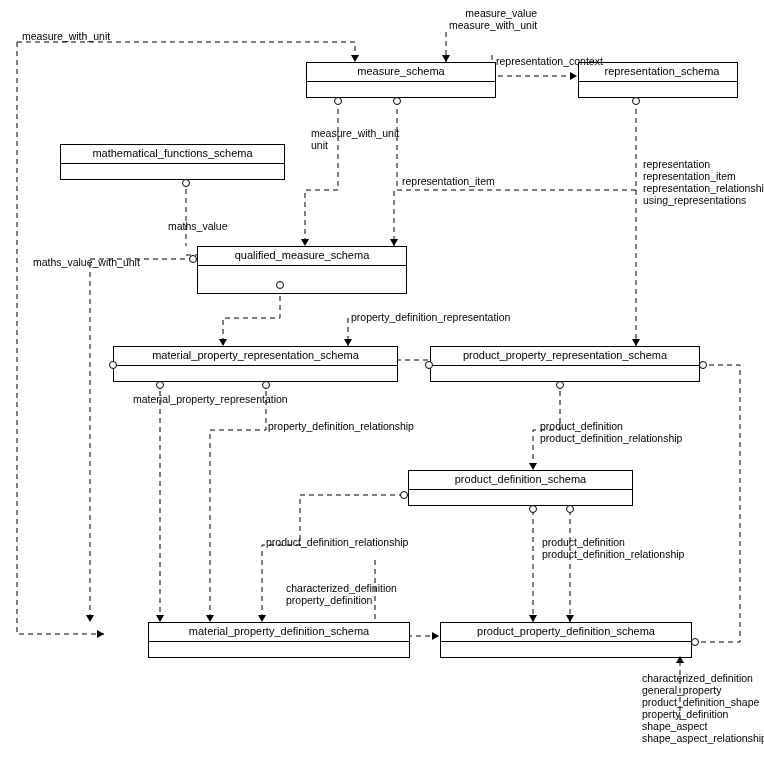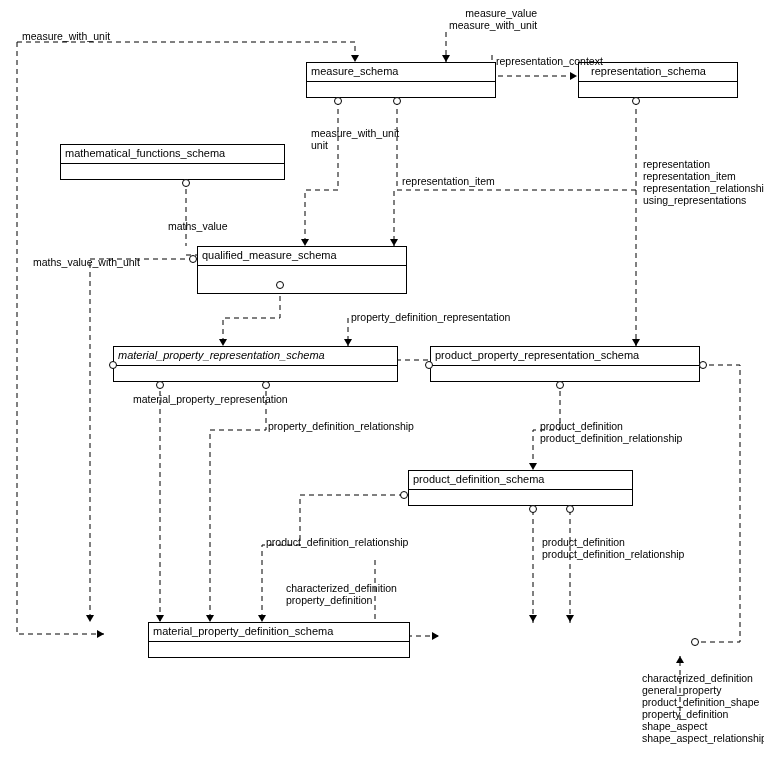--- a/index.html
+++ b/index.html
@@ -17,21 +17,21 @@
   .canvas {
     position: relative;
     width: 764px;
     height: 768px;
   }
   .node {
     position: absolute;
     border: 1px solid #000;
     background: #fff;
     box-sizing: border-box;
-    text-align: left;
+    text-align: center;
     padding-top: 2px;
   }
   .node .title {
     display: block;
     padding: 0 4px 3px 4px;
     white-space: nowrap;
   }
   .node::after {
     content: "";
     display: block;
@@ -146,31 +146,34 @@
 </div>
 <div class="node" style="left:578px; top:62px; width:160px; height:36px;padding-left:8px;">
   <span class="title">representation_schema</span>
 </div>
 <div class="node" style="left:60px; top:144px; width:225px; height:36px;">
   <span class="title">mathematical_functions_schema</span>
 </div>
 <div class="node" style="left:197px; top:246px; width:210px; height:48px;">
   <span class="title">qualified_measure_schema</span>
 </div>
-<div class="node" style="left:113px; top:346px; width:285px; height:36px;font-style:italic;">
+<div class="node" style="left:113px; top:346px; width:285px; height:36px;">
   <span class="title">material_property_representation_schema</span>
 </div>
 <div class="node" style="left:430px; top:346px; width:270px; height:36px;">
   <span class="title">product_property_representation_schema</span>
 </div>
 <div class="node" style="left:408px; top:470px; width:225px; height:36px;">
   <span class="title">product_definition_schema</span>
 </div>
 <div class="node" style="left:104px; top:622px; width:262px; height:36px;margin-left:44px;">
   <span class="title">material_property_definition_schema</span>
+</div>
+<div class="node" style="left:440px; top:622px; width:252px; height:36px;">
+  <span class="title">product_property_definition_schema</span>
 </div>
 
 <div class="circ" style="left:393px; top:97px;"></div>
 <div class="circ" style="left:334px; top:97px;"></div>
 <div class="circ" style="left:632px; top:97px;"></div>
 <div class="circ" style="left:182px; top:179px;"></div>
 <div class="circ" style="left:189px; top:255px;"></div>
 <div class="circ" style="left:276px; top:281px;"></div>
 <div class="circ" style="left:156px; top:381px;"></div>
 <div class="circ" style="left:262px; top:381px;"></div>

